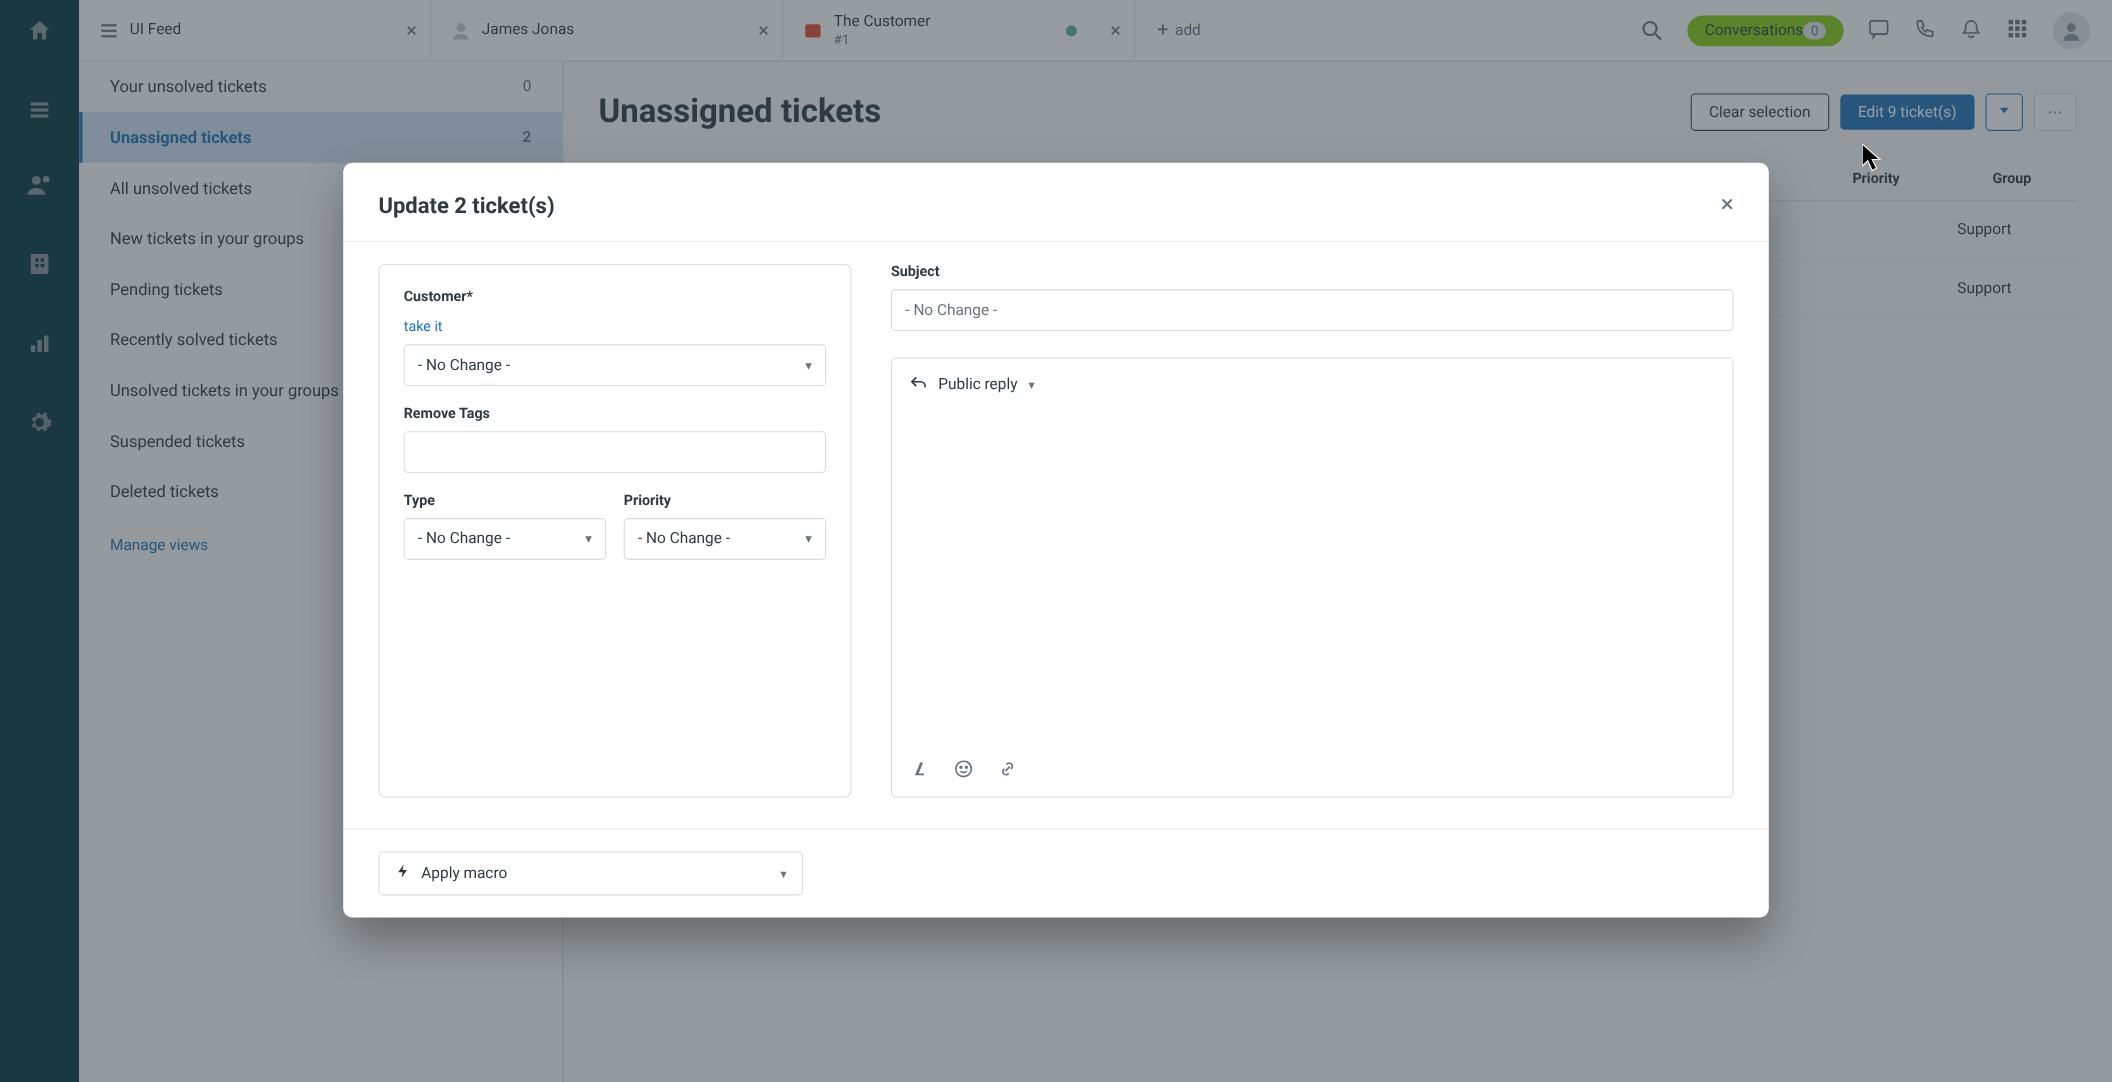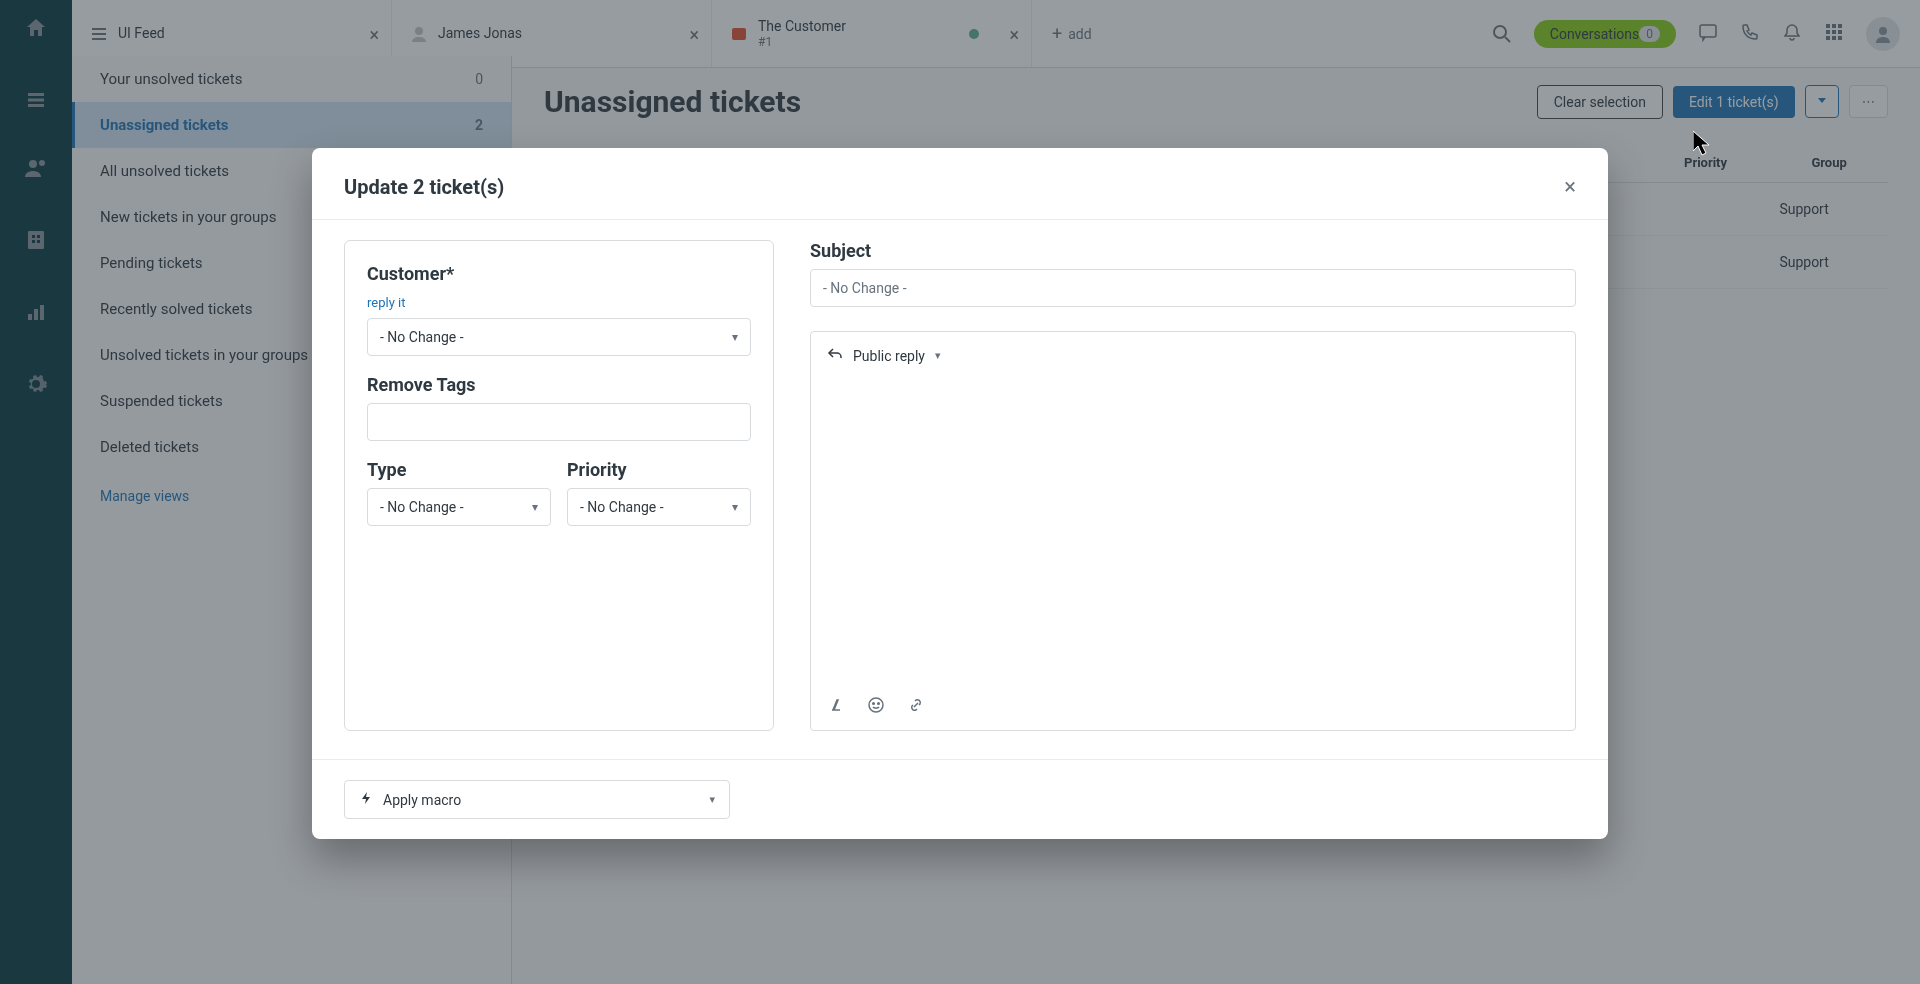--- a/index.html
+++ b/index.html
@@ -7,21 +7,21 @@
 
     
     .left-rail { position: absolute; left: 0; top: 0; width: 72px; height: 100%; background: #03363d; display: flex; flex-direction: column; align-items: center; padding-top: 8px; }
     .rail-icon { width: 40px; height: 40px; display: flex; align-items: center; justify-content: center; margin-bottom: 32px; color: #87929d; cursor: pointer; border-radius: 6px; }
     .rail-icon svg { width: 24px; height: 24px; }
     .rail-icon.views-ico { margin-bottom: 28px; }
     .zd-logo { position: absolute; bottom: 12px; left: 50%; transform: translateX(-50%); color: #03363d; }
     .zd-logo svg { width: 26px; height: 26px; }
 
     
-    .top-tabs { position: absolute; left: 72px; top: 0; right: 0; height: 68px; background: #fff; border-bottom: 1px solid #d8dcde; display: flex; align-items: stretch; }
+    .top-tabs { position: absolute; left: 72px; top: 0; right: 0; height: 56px; background: #fff; border-bottom: 1px solid #d8dcde; display: flex; align-items: stretch; }
     .tab { display: flex; align-items: center; padding: 0 18px; gap: 10px; border-right: 1px solid #e9ebed; min-width: 240px; position: relative; cursor: pointer; }
     .tab.narrow { min-width: 320px; }
     .tab-icon { width: 18px; height: 18px; display: flex; align-items: center; justify-content: center; }
     .tab-title { font-size: 14px; color: #2f3941; line-height: 1.2; }
     .tab-sub { font-size: 12px; color: #68737d; }
     .tab-close { position: absolute; right: 12px; top: 50%; transform: translateY(-50%); color: #68737d; font-size: 18px; cursor: pointer; }
     .tab-dot { width: 10px; height: 10px; border-radius: 50%; background: #5eae91; margin-right: 8px; }
     .add-btn { display: flex; align-items: center; gap: 6px; color: #68737d; font-size: 14px; padding: 0 20px; cursor: pointer; }
     .top-right { margin-left: auto; display: flex; align-items: center; gap: 22px; padding-right: 20px; }
     .search-wrap { display: flex; align-items: center; color: #68737d; }
@@ -57,21 +57,21 @@
 
     
     .overlay { position: absolute; inset: 0; background: rgba(47,57,65,0.5); display: flex; align-items: flex-start; justify-content: center; }
     .modal { background: #fff; border-radius: 8px; width: 1296px; margin-top: 148px; box-shadow: 0 20px 40px rgba(0,0,0,0.3); display: flex; flex-direction: column; }
     .modal-header { padding: 26px 32px 20px 32px; display: flex; align-items: center; justify-content: space-between; border-bottom: 1px solid #e9ebed; }
     .modal-title { font-size: 20px; font-weight: 700; color: #2f3941; }
     .modal-close { font-size: 22px; color: #68737d; cursor: pointer; }
     .modal-body { display: flex; gap: 36px; padding: 20px 32px 28px 32px; }
     .modal-left { width: 430px; border: 1px solid #d8dcde; border-radius: 6px; padding: 22px; background: #fff; }
     .modal-right { flex: 1; display: flex; flex-direction: column; }
-    .field-label { font-size: 18px; font-weight: 700; color: #2f3941; margin-bottom: 8px; display: block; }
+    .field-label { font-size: 13px; font-weight: 700; color: #2f3941; margin-bottom: 8px; display: block; }
     .take-it { font-size: 13px; color: #1f73b7; cursor: pointer; margin-bottom: 8px; display: inline-block; }
     .select-box { border: 1px solid #d8dcde; border-radius: 4px; padding: 10px 12px; font-size: 14px; color: #2f3941; display: flex; align-items: center; justify-content: space-between; cursor: pointer; background: #fff; }
     .select-box .chev { color: #68737d; font-size: 12px; }
     .tag-input { border: 1px solid #d8dcde; border-radius: 4px; height: 38px; padding: 8px; background: #fff; }
     .fg { margin-bottom: 18px; }
     .row-2 { display: flex; gap: 16px; }
     .row-2 > div { flex: 1; }
 
     .subject-field { border: 1px solid #d8dcde; border-radius: 4px; padding: 10px 12px; font-size: 14px; color: #68737d; margin-bottom: 24px; background: #fff; }
     .reply-box { border: 1px solid #d8dcde; border-radius: 4px; flex: 1; min-height: 400px; display: flex; flex-direction: column; background: #fff; }
@@ -265,21 +265,21 @@
       </div>
     </div>
   <div class="manage-link">Manage views</div>
 </div>
 
 <div class="main">
   <div class="main-header">
     <span class="main-title">Unassigned tickets</span>
     <div class="main-actions">
       <button class="clear-btn">Clear selection</button>
-      <button class="edit-btn">Edit 1 ticket(s)</button>
+      <button class="edit-btn">Edit 9 ticket(s)</button>
       <button class="drop-btn"><svg width="12" height="12" viewBox="0 0 12 12" fill="#1f73b7">
             <polygon points="2,4 10,4 6,9"></polygon>
           </svg></button>
       <button class="ell-btn">⋯</button>
     </div>
   </div>
   <table class="table">
     <thead>
         <tr>
       <th style="width:1100px;"></th>
@@ -305,21 +305,21 @@
 <div class="overlay">
   <div class="modal">
     <div class="modal-header">
       <span class="modal-title">Update 2 ticket(s)</span>
       <span class="modal-close">×</span>
     </div>
     <div class="modal-body">
       <div class="modal-left">
         <div class="fg">
           <label class="field-label">Customer*</label>
-          <span class="take-it">reply it</span>
+          <span class="take-it">take it</span>
           <div class="select-box">
             <span>- No Change -</span>
             <span class="chev">▾</span>
           </div>
         </div>
         <div class="fg">
           <label class="field-label">Remove Tags</label>
           <div class="tag-input"></div>
         </div>
         <div class="row-2">

